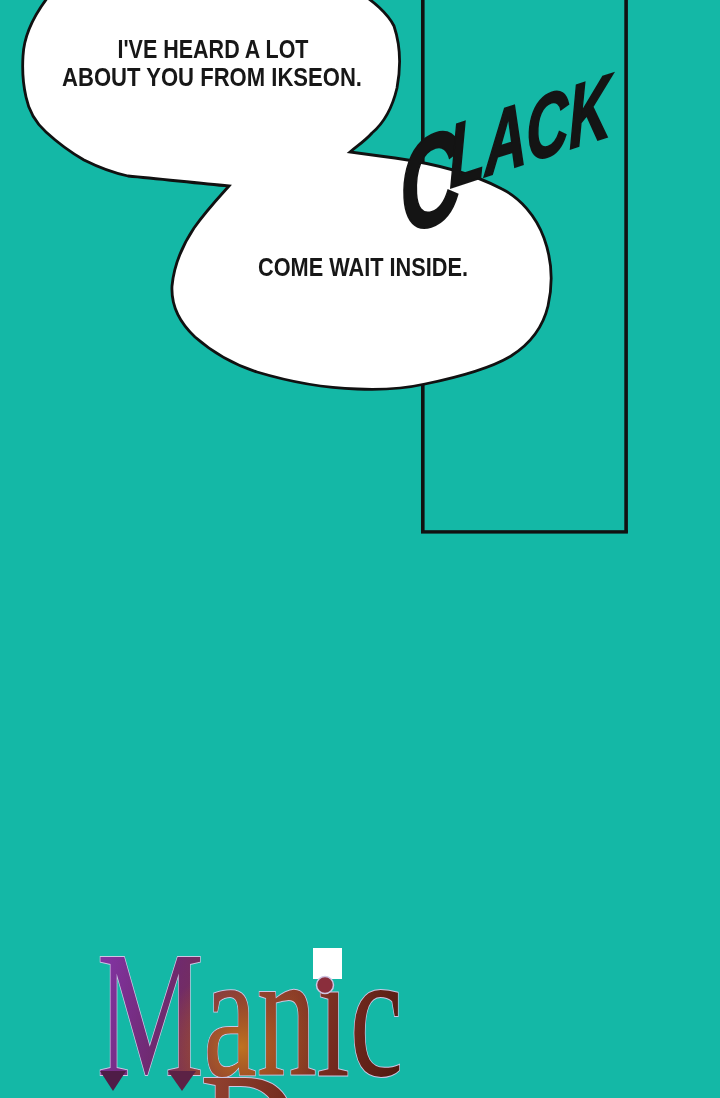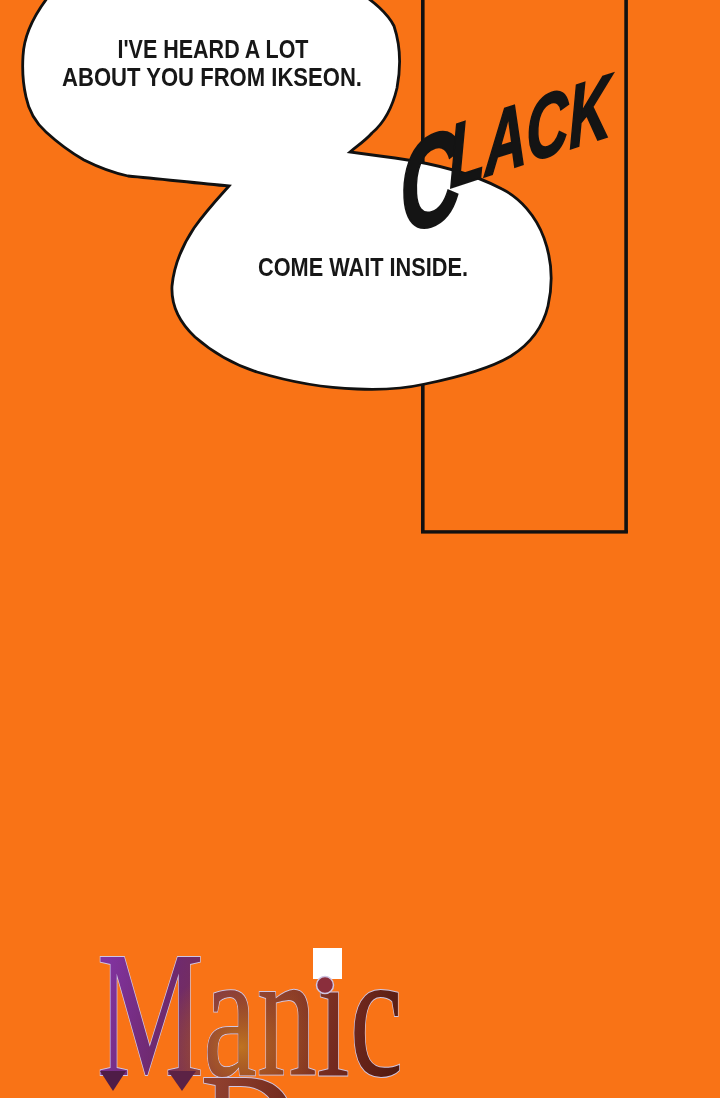--- a/index.html
+++ b/index.html
@@ -1,16 +1,16 @@
 <!DOCTYPE html>
 <html><head>
 <meta charset="utf-8">
 <style>
   html,body{margin:0;padding:0;background:#ffffff;}
-  .page{position:relative;width:720px;height:1098px;overflow:hidden;background:#f97316;}
+  .page{position:relative;width:720px;height:1098px;overflow:hidden;background:#14b8a6;}
   svg{display:block;}
   .bt{font-family:"Liberation Sans",sans-serif;font-weight:bold;fill:#171717;}
   .sfx{font-family:"Liberation Sans",sans-serif;font-weight:bold;font-style:italic;fill:#141414;stroke:#141414;stroke-width:2px;}
   .ttl{font-family:"Liberation Serif",serif;}
 </style>
 </head>
 <body>
 <div class="page">
 <svg width="720" height="1098" viewBox="0 0 720 1098">
   <defs>

